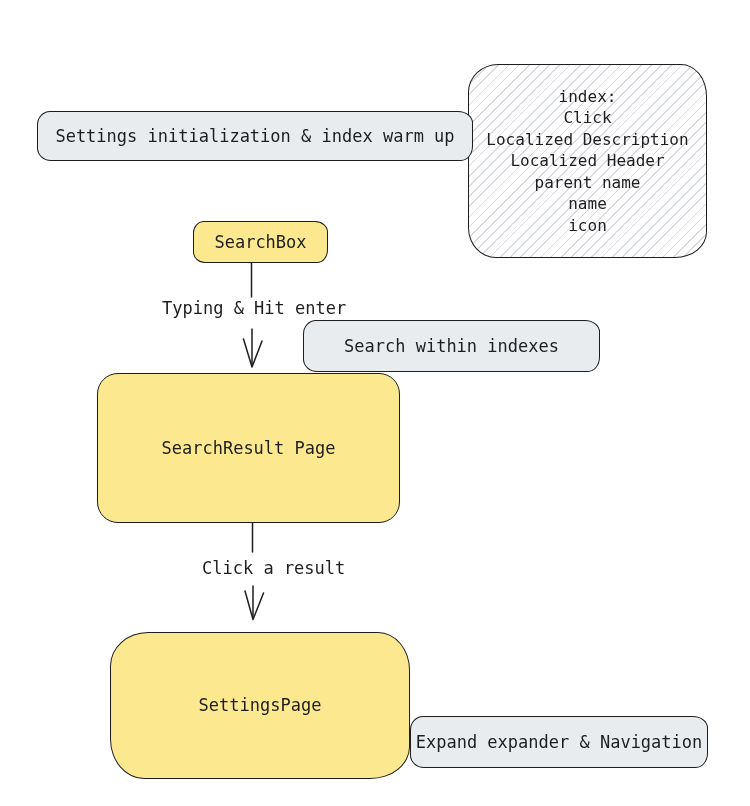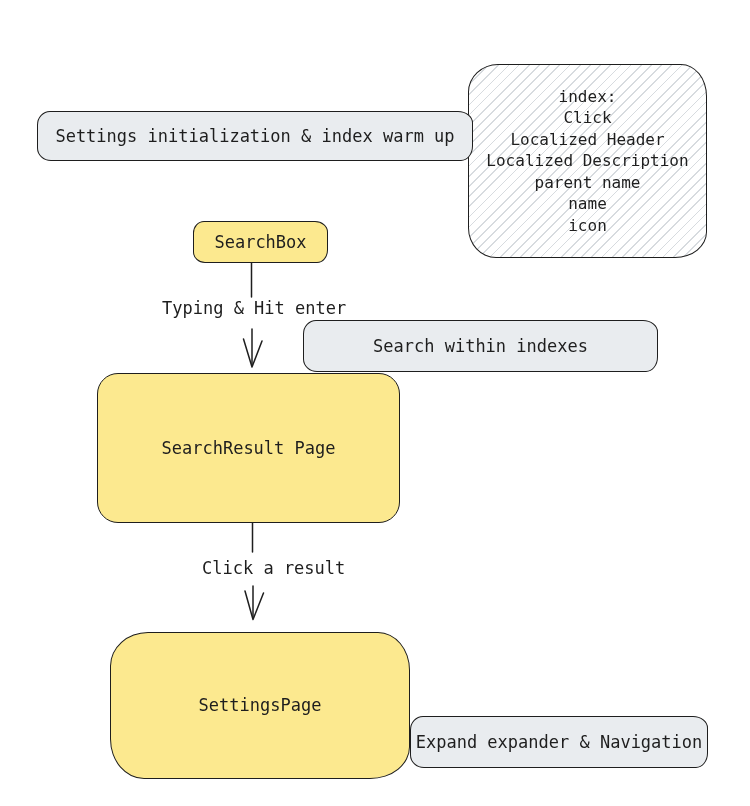--- a/index.html
+++ b/index.html
@@ -56,21 +56,21 @@
     line-height: 21.5px;
     z-index: 1;
   }
   .node-search-box {
     left: 193px; top: 213px; width: 135px; height: 42px;
     border-width: 1.9px;
     border-radius: 11px 13px 11px 12px / 12px 11px 13px 11px;
     z-index: 3;
   }
   .node-search-within {
-    left: 303px; top: 320px; width: 355px; height: 52px;
+    left: 303px; top: 320px; width: 297px; height: 52px;
     z-index: 4;
   }
   .node-search-result {
     left: 97px; top: 365px; width: 303px; height: 150px;
     border-width: 1.9px;
     z-index: 3;
     border-radius: 21px;
   }
   .node-settings-page {
     left: 110px; top: 624px; width: 300px; height: 147px;
@@ -110,22 +110,22 @@
   }
 </style>
 </head>
 <body>
 
 <div class="canvas">
 
   <div class="node node-index-info">
     <div>index:</div>
     <div>Click</div>
+    <div>Localized Description</div>
     <div>Localized Header</div>
-    <div>Localized Description</div>
     <div>parent name</div>
     <div>name</div>
     <div>icon</div>
   </div>
 
   <div class="node pill gray node-settings-init">
     <span>Settings initialization &amp; index warm up</span>
   </div>
 
   <div class="node yellow node-search-box">

